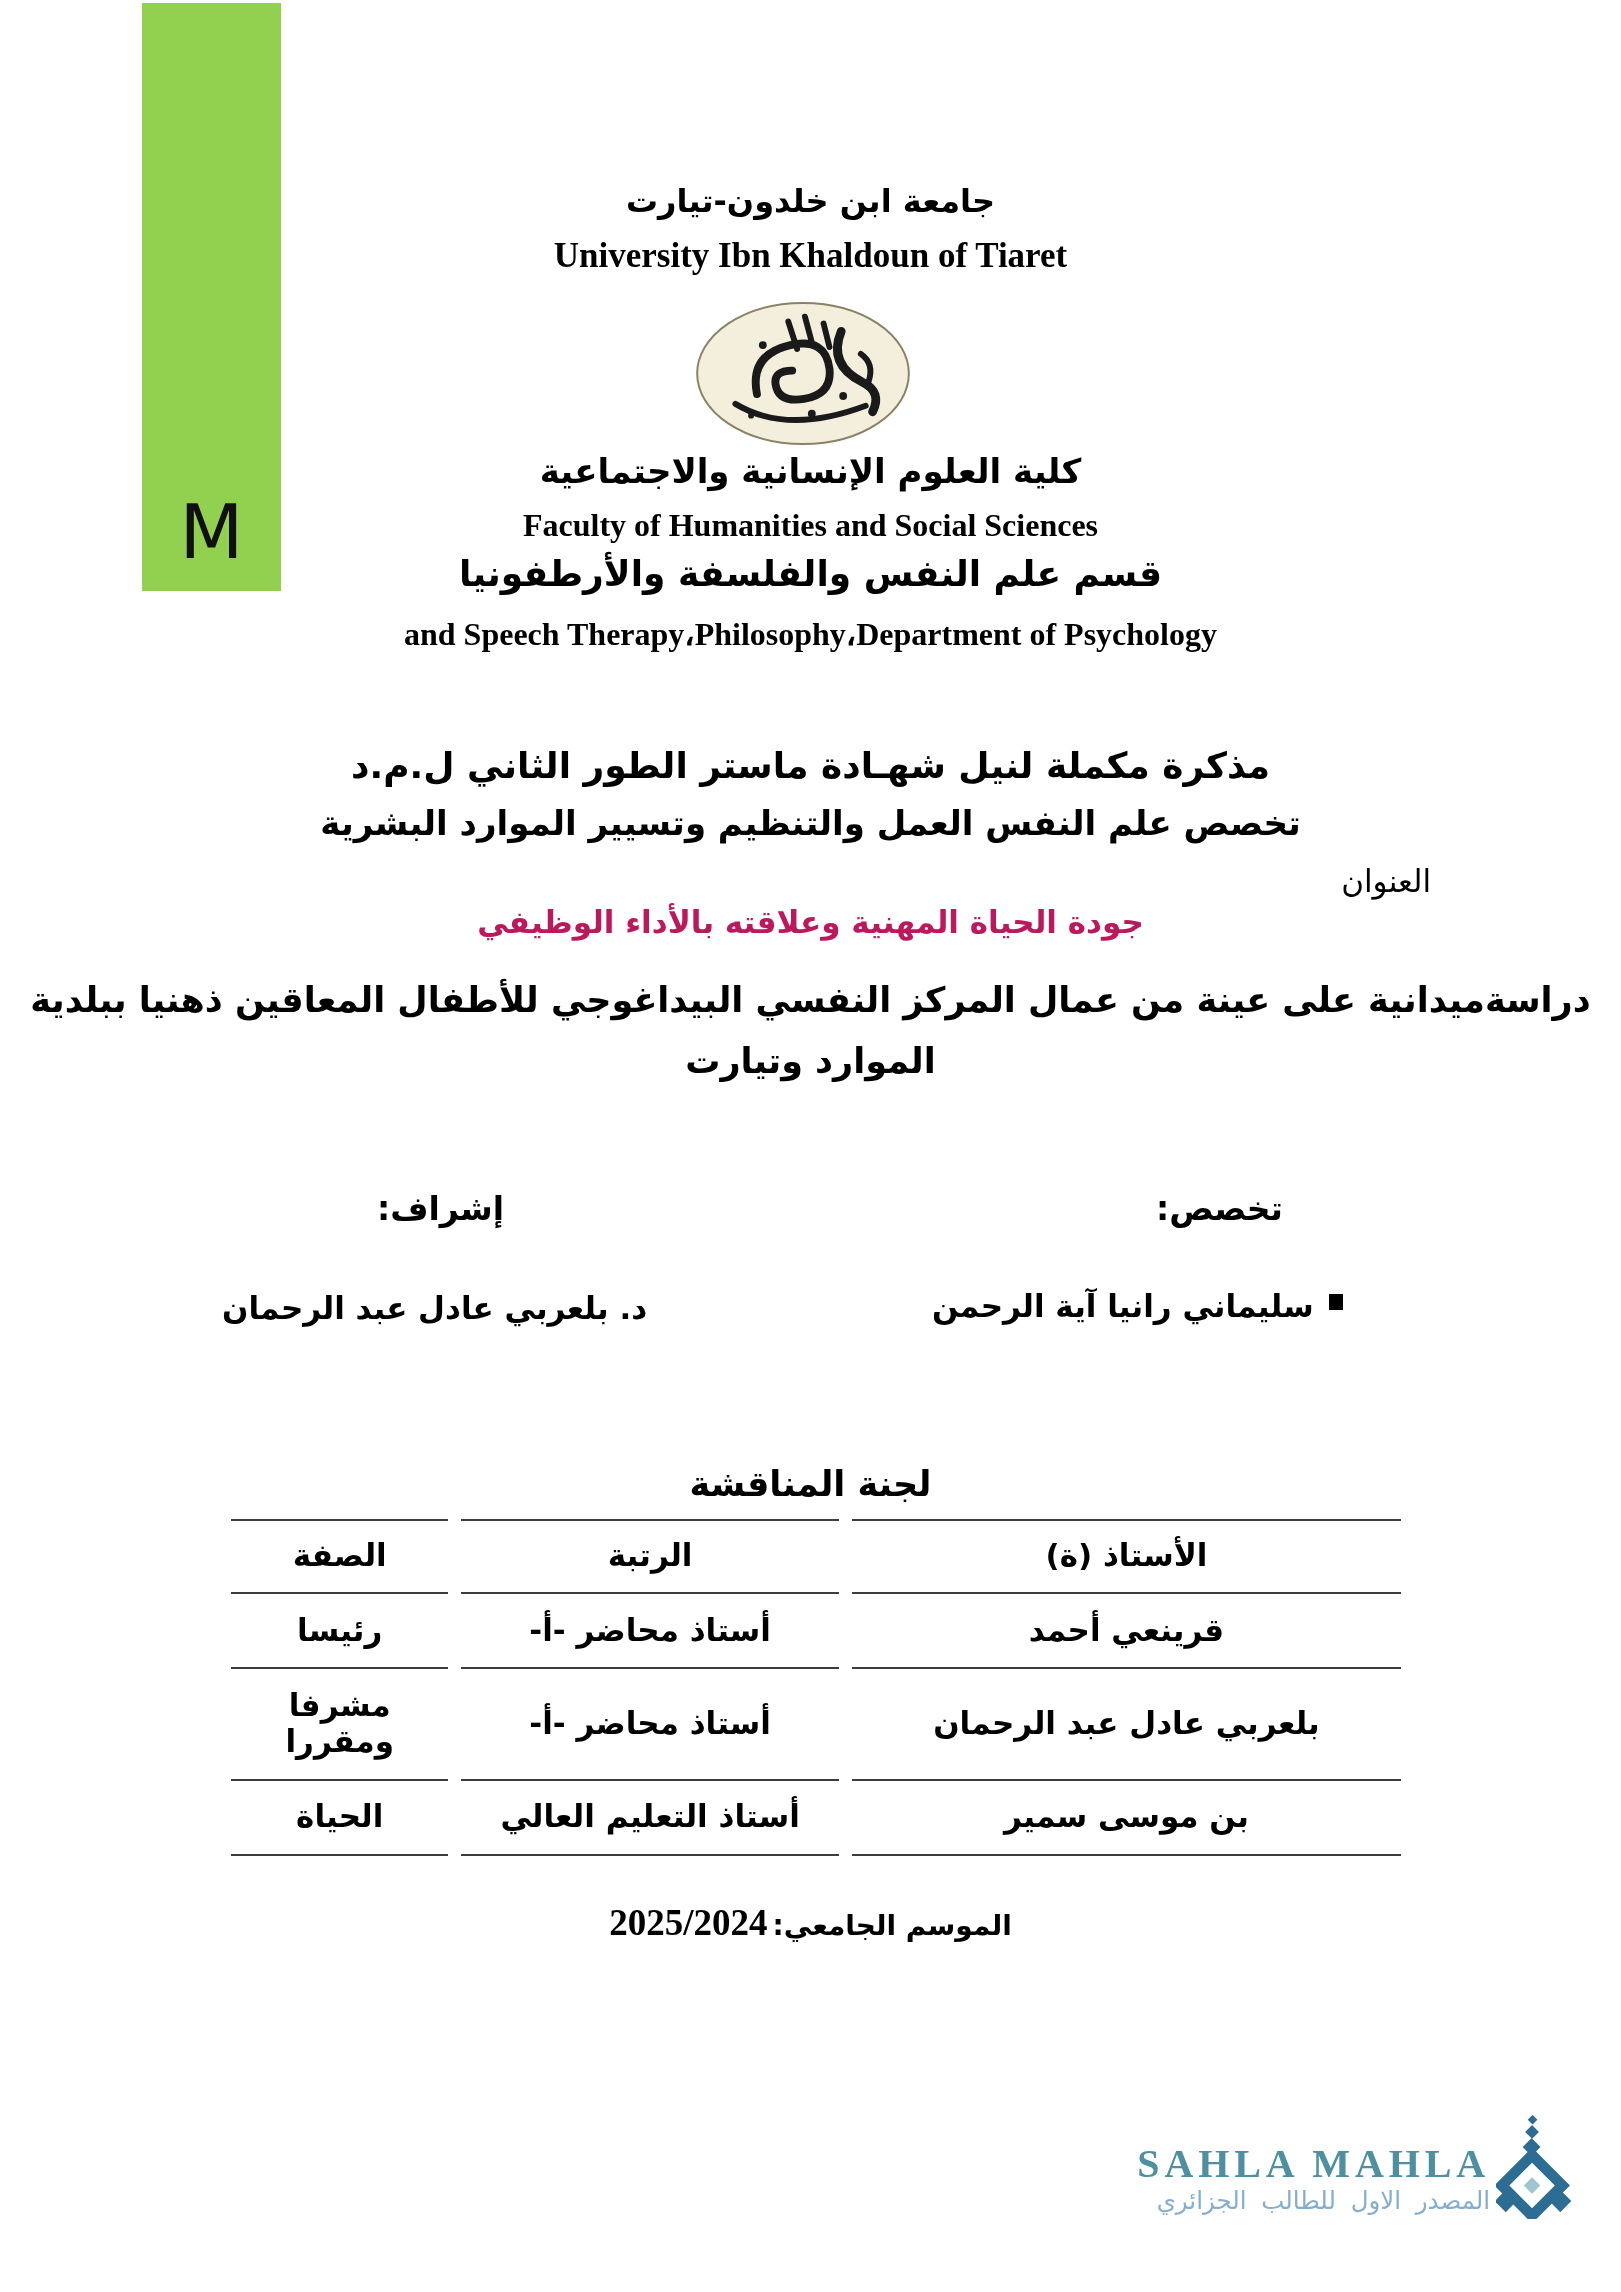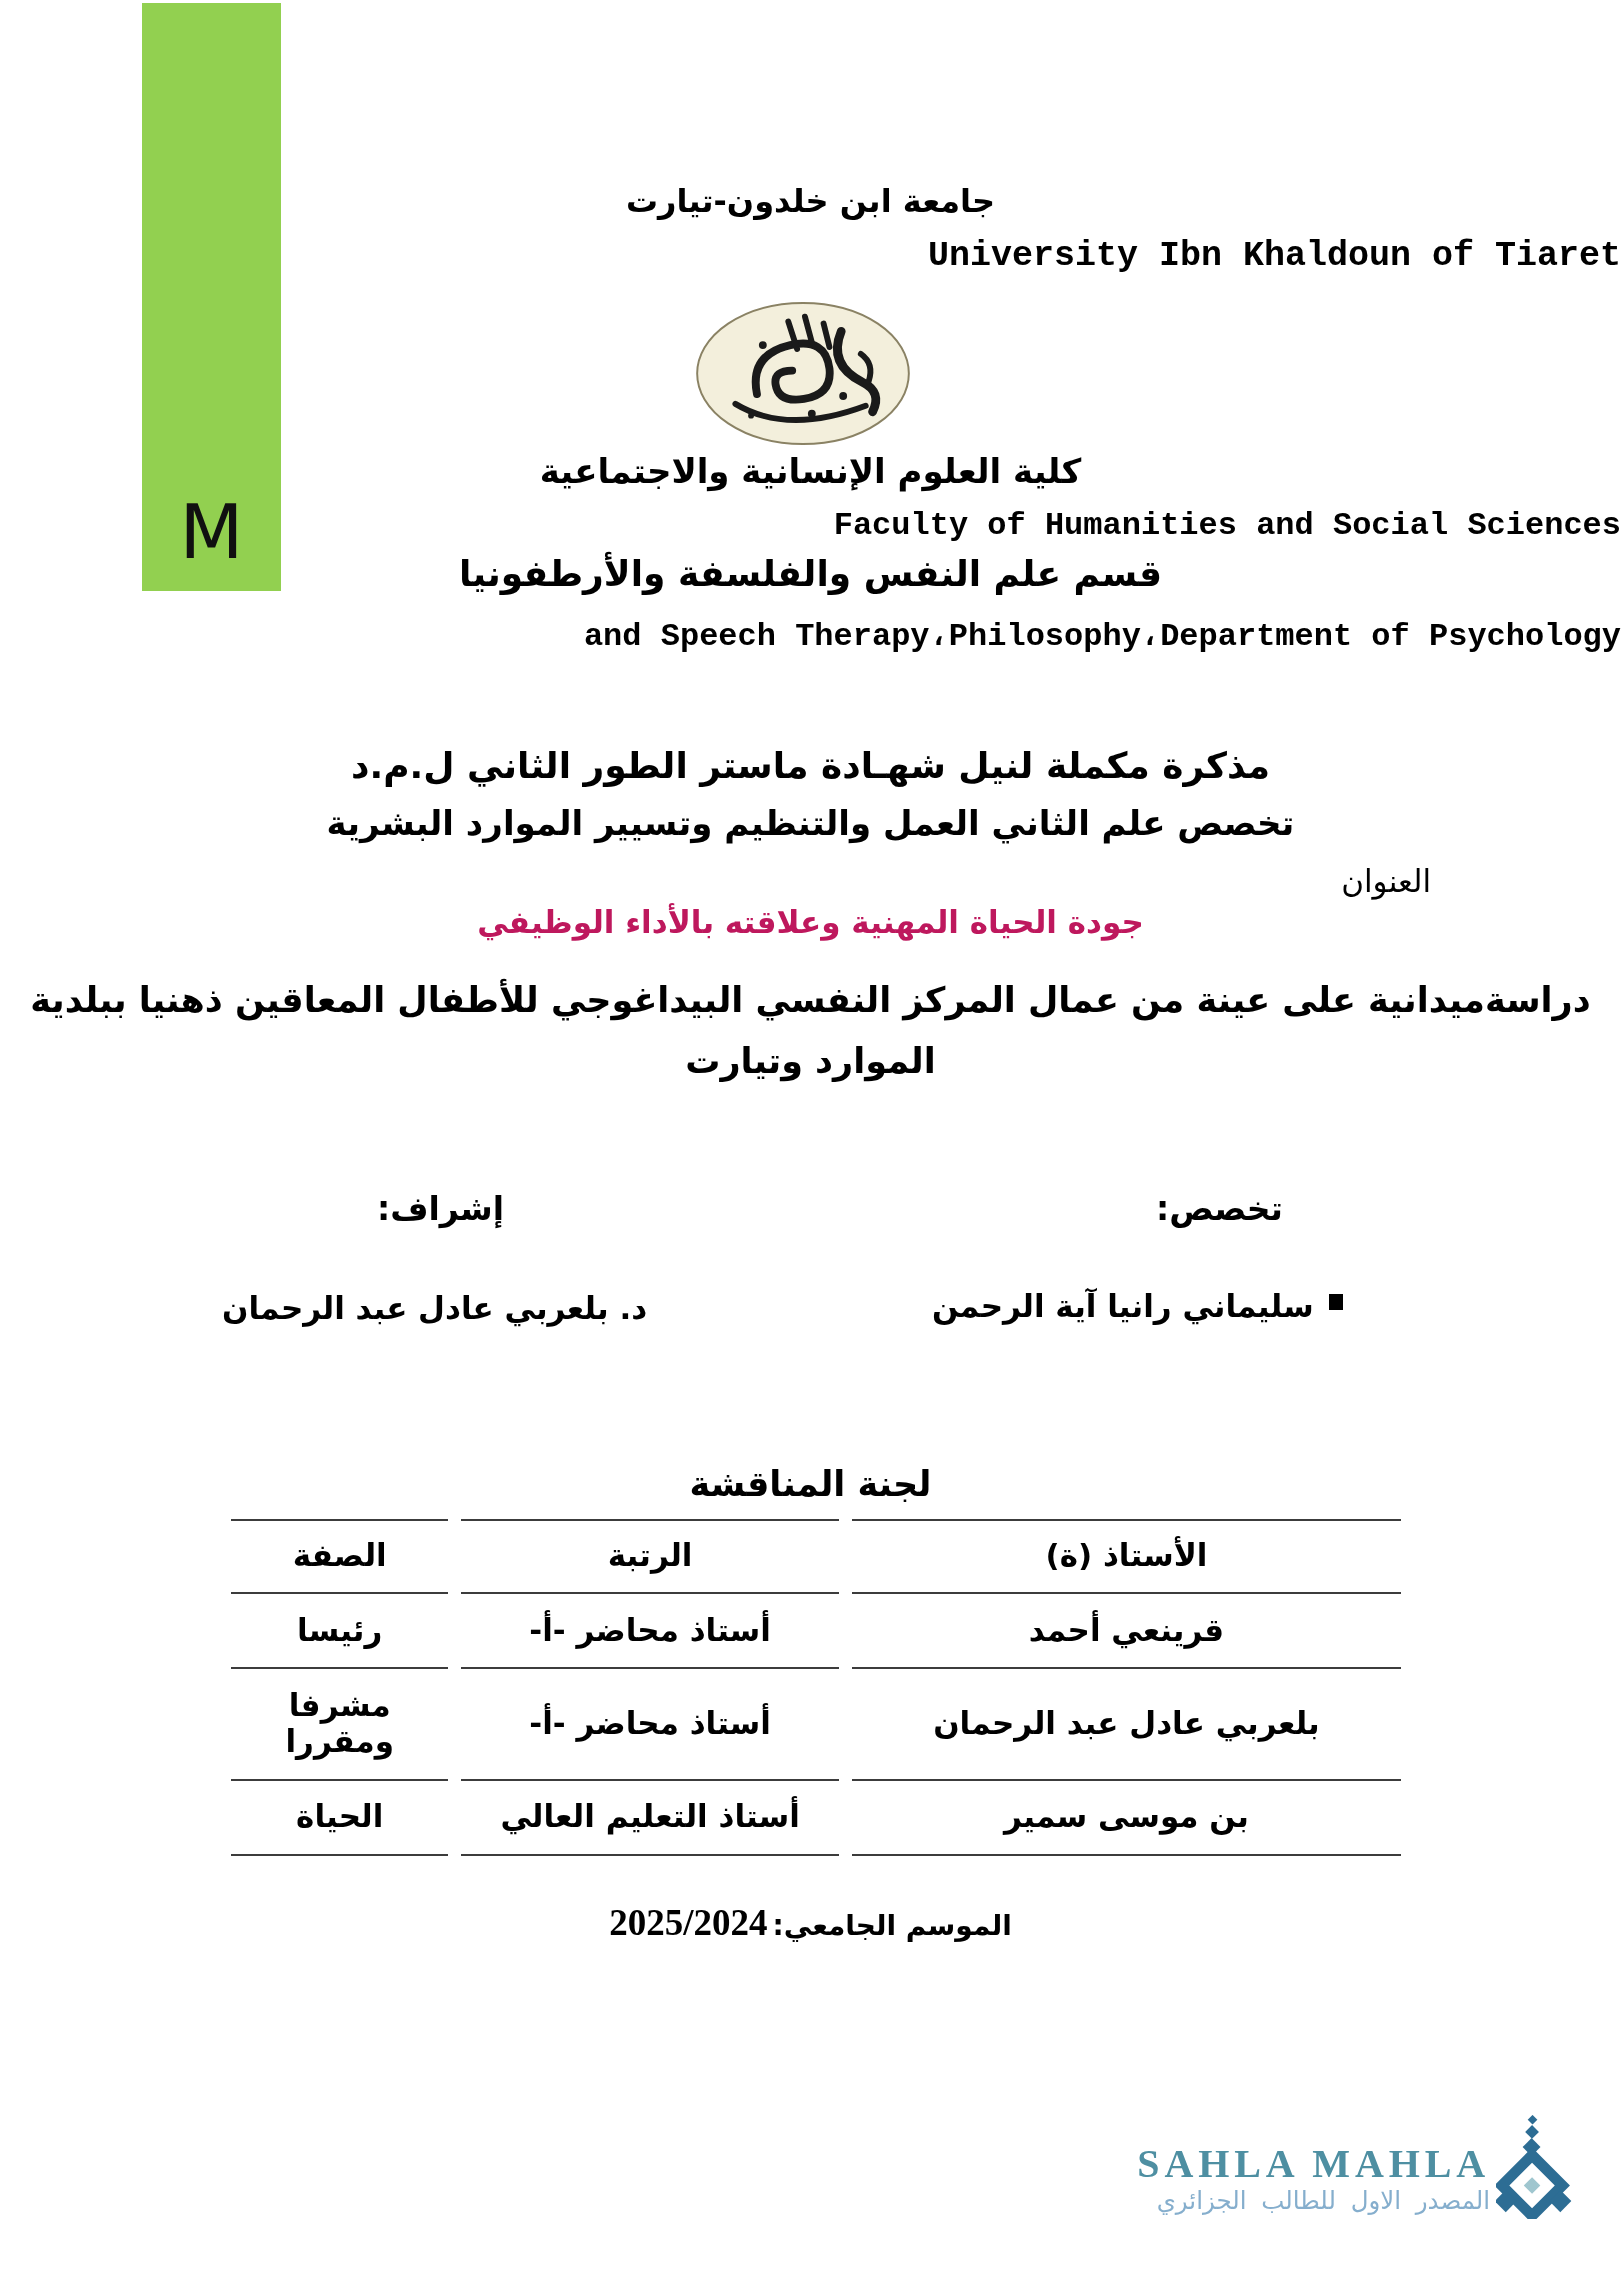--- a/index.html
+++ b/index.html
@@ -7,21 +7,21 @@
   .page {
     position: relative;
     width: 1621px;
     height: 2293px;
     background: #ffffff;
     overflow: hidden;
   }
   .abs { position: absolute; }
   .center { left: 0; width: 100%; text-align: center; }
   .ar { direction: rtl; font-family: "DejaVu Sans", sans-serif; }
-  .en-serif { font-family: Liberation Mono, monospace; text-align: right; }
+  .en-serif { font-family: Liberation Serif, serif; }
 
   
   .green-bar {
     left: 142px; top: 2.9px; width: 139px; height: 588px;
     background: #92d050;
   }
   .m-letter {
     left: 142px; top: 495px; width: 139px;
     text-align: center;
     font-size: 74px; line-height: 1; color: #101010;
@@ -129,21 +129,21 @@
       </g>
     </svg>
   </div>
 
   <div class="abs center ar fac-ar">كلية العلوم الإنسانية والاجتماعية</div>
   <div class="abs center en-serif fac-en">Faculty of Humanities and Social Sciences</div>
   <div class="abs center ar dept-ar">قسم علم النفس والفلسفة والأرطفونيا</div>
   <div class="abs center en-serif dept-en">and Speech Therapy،Philosophy،Department of Psychology</div>
 
   <div class="abs center ar degree">مذكرة مكملة لنيل شهـادة ماستر الطور الثاني ل.م.د</div>
-  <div class="abs center ar specialty">تخصص علم الثاني العمل والتنظيم وتسيير الموارد البشرية</div>
+  <div class="abs center ar specialty">تخصص علم النفس العمل والتنظيم وتسيير الموارد البشرية</div>
   <div class="abs ar title-label">العنوان</div>
   <div class="abs center ar main-title">جودة الحياة المهنية وعلاقته بالأداء الوظيفي</div>
   <div class="abs center ar subtitle1">دراسةميدانية على عينة من عمال المركز النفسي البيداغوجي للأطفال المعاقين ذهنيا ببلدية</div>
   <div class="abs center ar subtitle2">الموارد وتيارت</div>
 
   <div class="abs ar prepared-label">تخصص:</div>
   <div class="abs ar supervision-label">إشراف:</div>
 
   <div class="abs ar student-line">
     <span class="bullet-sq"></span>

